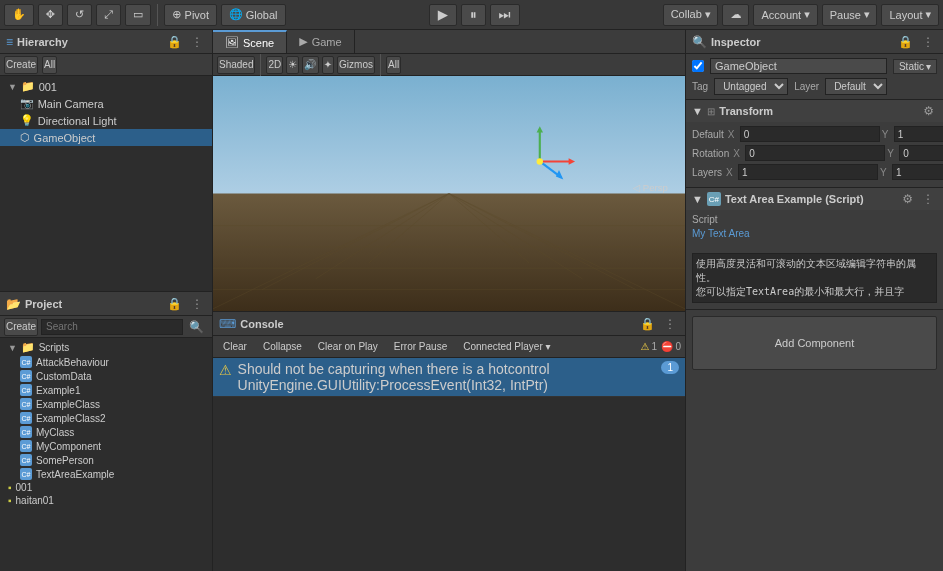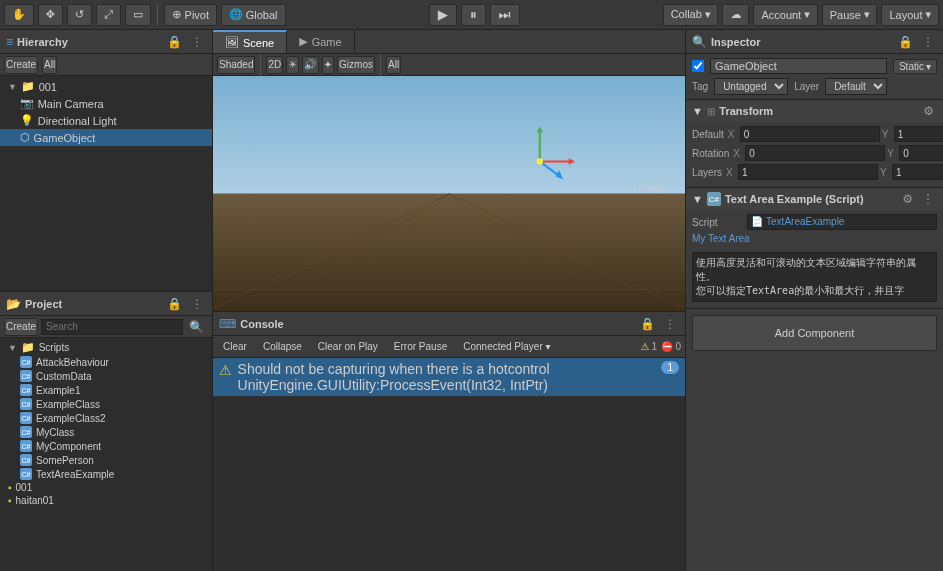--- a/index.html
+++ b/index.html
@@ -310,39 +310,39 @@
     .script-label { width: 55px; color: #aaa; font-size: 10px; }
     .script-value {
       flex: 1;
       background: #2a2a2a;
       border: 1px solid #222;
       color: #5b9bd5;
       padding: 1px 3px;
       font-size: 10px;
       height: 16px;
     }
-    .textarea-label { color: #5b9bd5; font-size: 10px; cursor: pointer; margin-bottom: 8px; }
+    .textarea-label { color: #5b9bd5; font-size: 10px; cursor: pointer; margin-bottom: 14px; }
     .textarea-field {
       width: 100%;
       background: #2a2a2a;
       border: 1px solid #222;
       color: #ccc;
       font-size: 10px;
       padding: 3px;
       resize: none;
       height: 50px;
     }
 
     .add-component-btn {
       width: calc(100% - 12px);
       margin: 6px;
       background: #4a4a4a;
       border: 1px solid #2a2a2a;
       color: #ccc;
-      padding: 11px;
+      padding: 20px;
       font-size: 11px;
       cursor: pointer;
       border-radius: 2px;
       text-align: center;
     }
 
     .inspector-scroll { flex: 1; overflow-y: auto; }
 
     
     .project-panel {
@@ -764,24 +764,20 @@
           <div class="component-icon">C#</div>
           <span class="component-title">Text Area Example (Script)</span>
           <div class="component-actions">
             <button class="icon-btn">⚙</button>
             <button class="icon-btn">⋮</button>
           </div>
         </div>
         <div class="script-section">
           <div class="script-row">
             <span class="script-label">Script</span>
-            <div class="script-value">
-              <span>📄</span>
-              <span>TextAreaExample</span>
-            </div>
           </div>
           <div class="textarea-label">
             <span>My Text Area</span>
           </div>
           <textarea class="textarea-field" style="">使用高度灵活和可滚动的文本区域编辑字符串的属性。
 您可以指定TextArea的最小和最大行，并且字</textarea>
         </div>
       </div>
 
       

